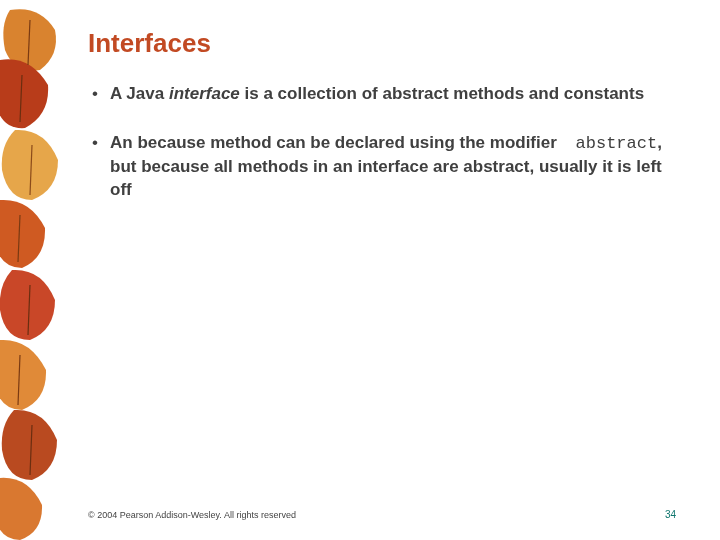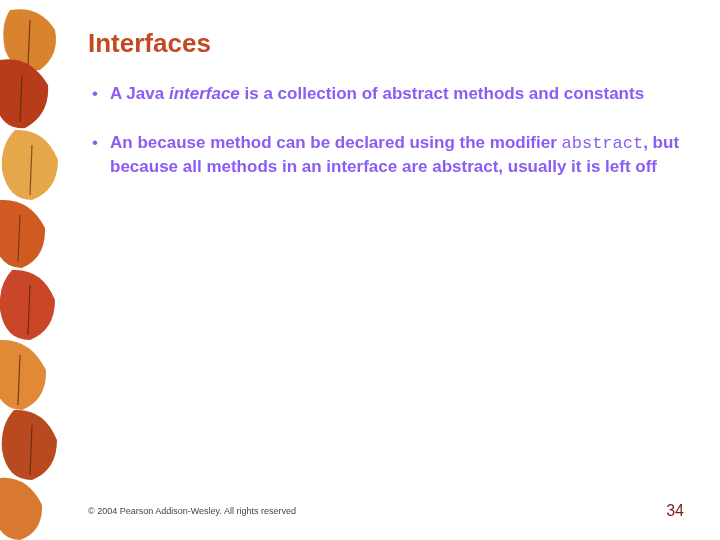--- a/index.html
+++ b/index.html
@@ -26,57 +26,57 @@
       right: 36px;
     }
     .title {
       color: #c24a23;
       font-size: 26px;
       font-weight: bold;
       margin-bottom: 24px;
     }
     .bullets {
       list-style: none;
-      color: #8b5cf6;
+      color: #404040;
     }
     .bullets li {
       position: relative;
       padding-left: 22px;
       font-size: 17px;
       line-height: 1.35;
       margin-bottom: 26px;
       font-weight: 500;
     }
     .bullets li::before {
       content: "•";
       position: absolute;
       left: 4px;
       top: 0;
       font-size: 17px;
     }
     .b1-pre, .b1-post, .b2-pre, .b2-post, .b3-post, .b4-text { font-weight: bold; }
     .b1-em, .b2-em { font-style: italic; font-weight: bold; }
     .b3-pre { font-weight: bold; }
-    .b3-code { font-family: "Courier New", Courier, monospace; font-weight: normal; font-size: 17px; }
+    .b3-code { font-family: "Courier New", Courier, monospace; font-weight: normal; font-size: 17px; margin-left: 14px; }
     .footer {
       position: absolute;
       left: 88px;
       bottom: 20px;
-      right: 36px;
+      right: 44px;
       display: flex;
       justify-content: space-between;
-      align-items: center;
+      align-items: flex-end;
     }
     .copyright {
       font-size: 9px;
       color: #444;
     }
     .pagenum {
-      font-size: 16px;
-      color: #7f1d1d;
+      font-size: 10px;
+      color: #0f766e;
     }
   </style>
 </head>
 <body>
 
 <div class="sidebar">
   <svg width="70" height="540" viewBox="0 0 70 540">
     <rect x="0" y="0" width="70" height="540" fill="#fff"></rect>
     <path d="M 10 10 Q 40 5 55 30 Q 60 55 40 70 Q 15 75 5 50 Q 0 25 10 10 Z" fill="#d9832f"></path>
     <path d="M 0 60 Q 30 55 48 85 Q 50 115 25 128 Q 0 130 -5 100 Q -8 75 0 60 Z" fill="#b83c1a"></path>

